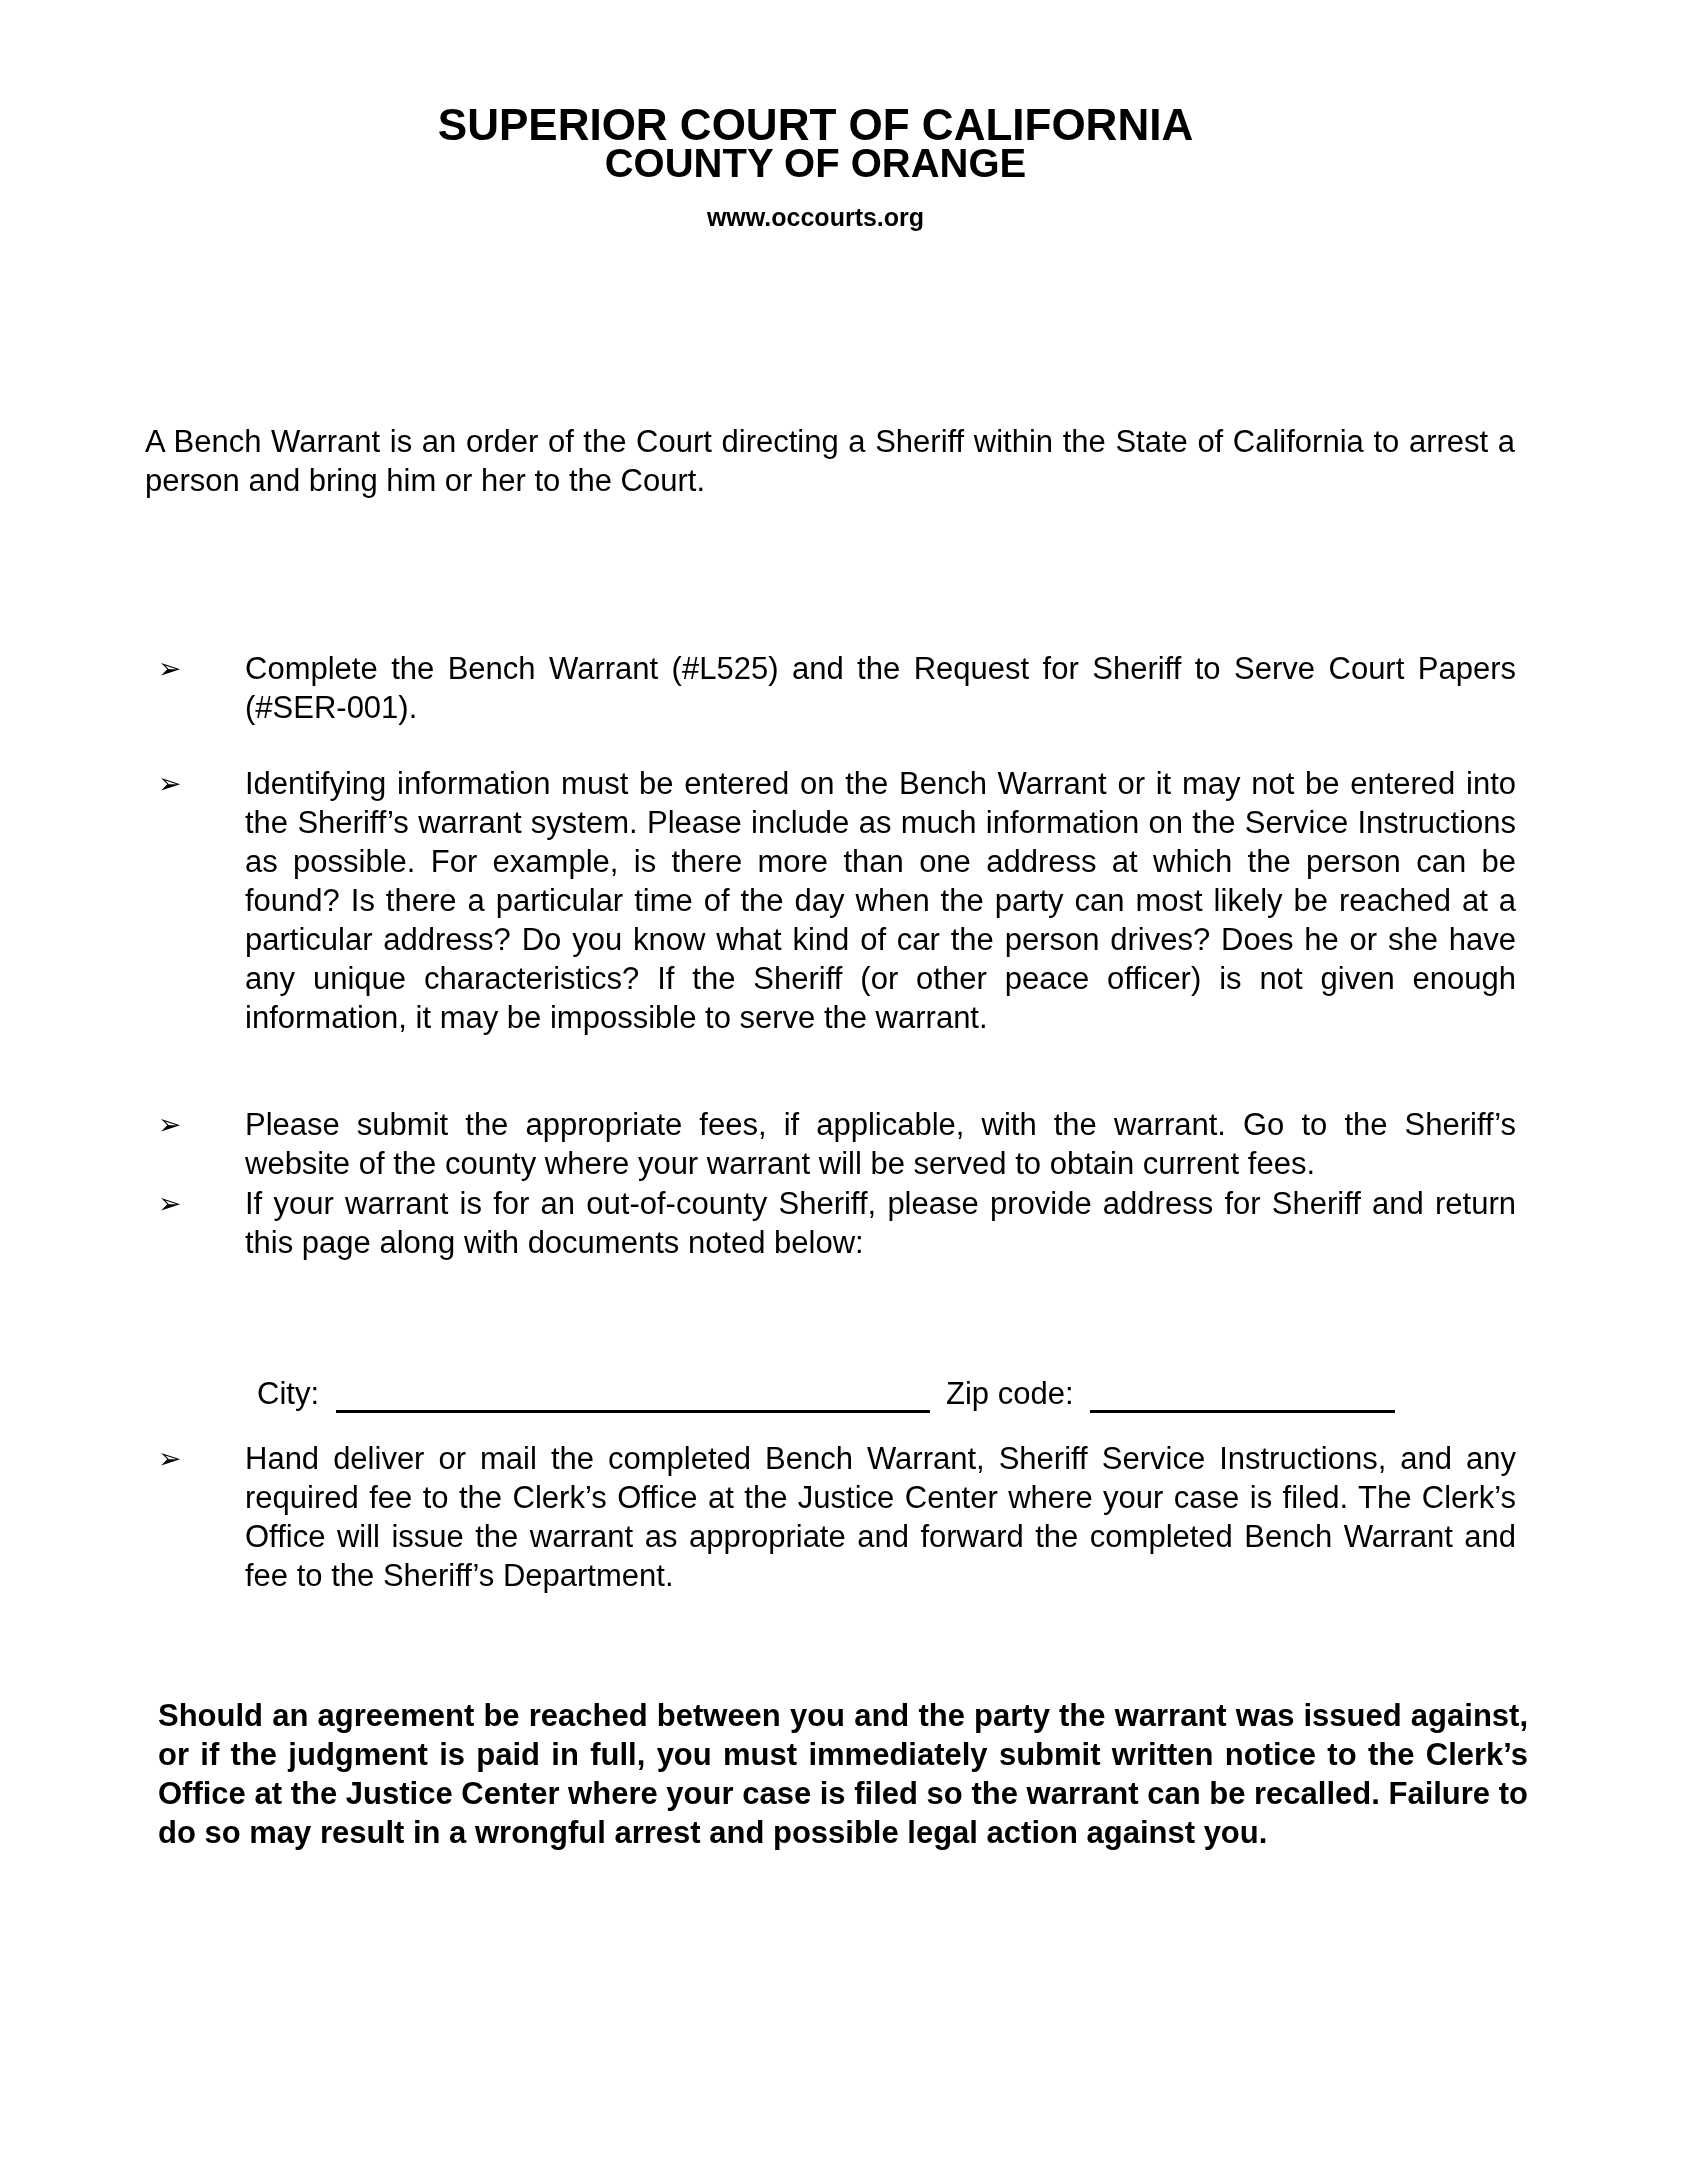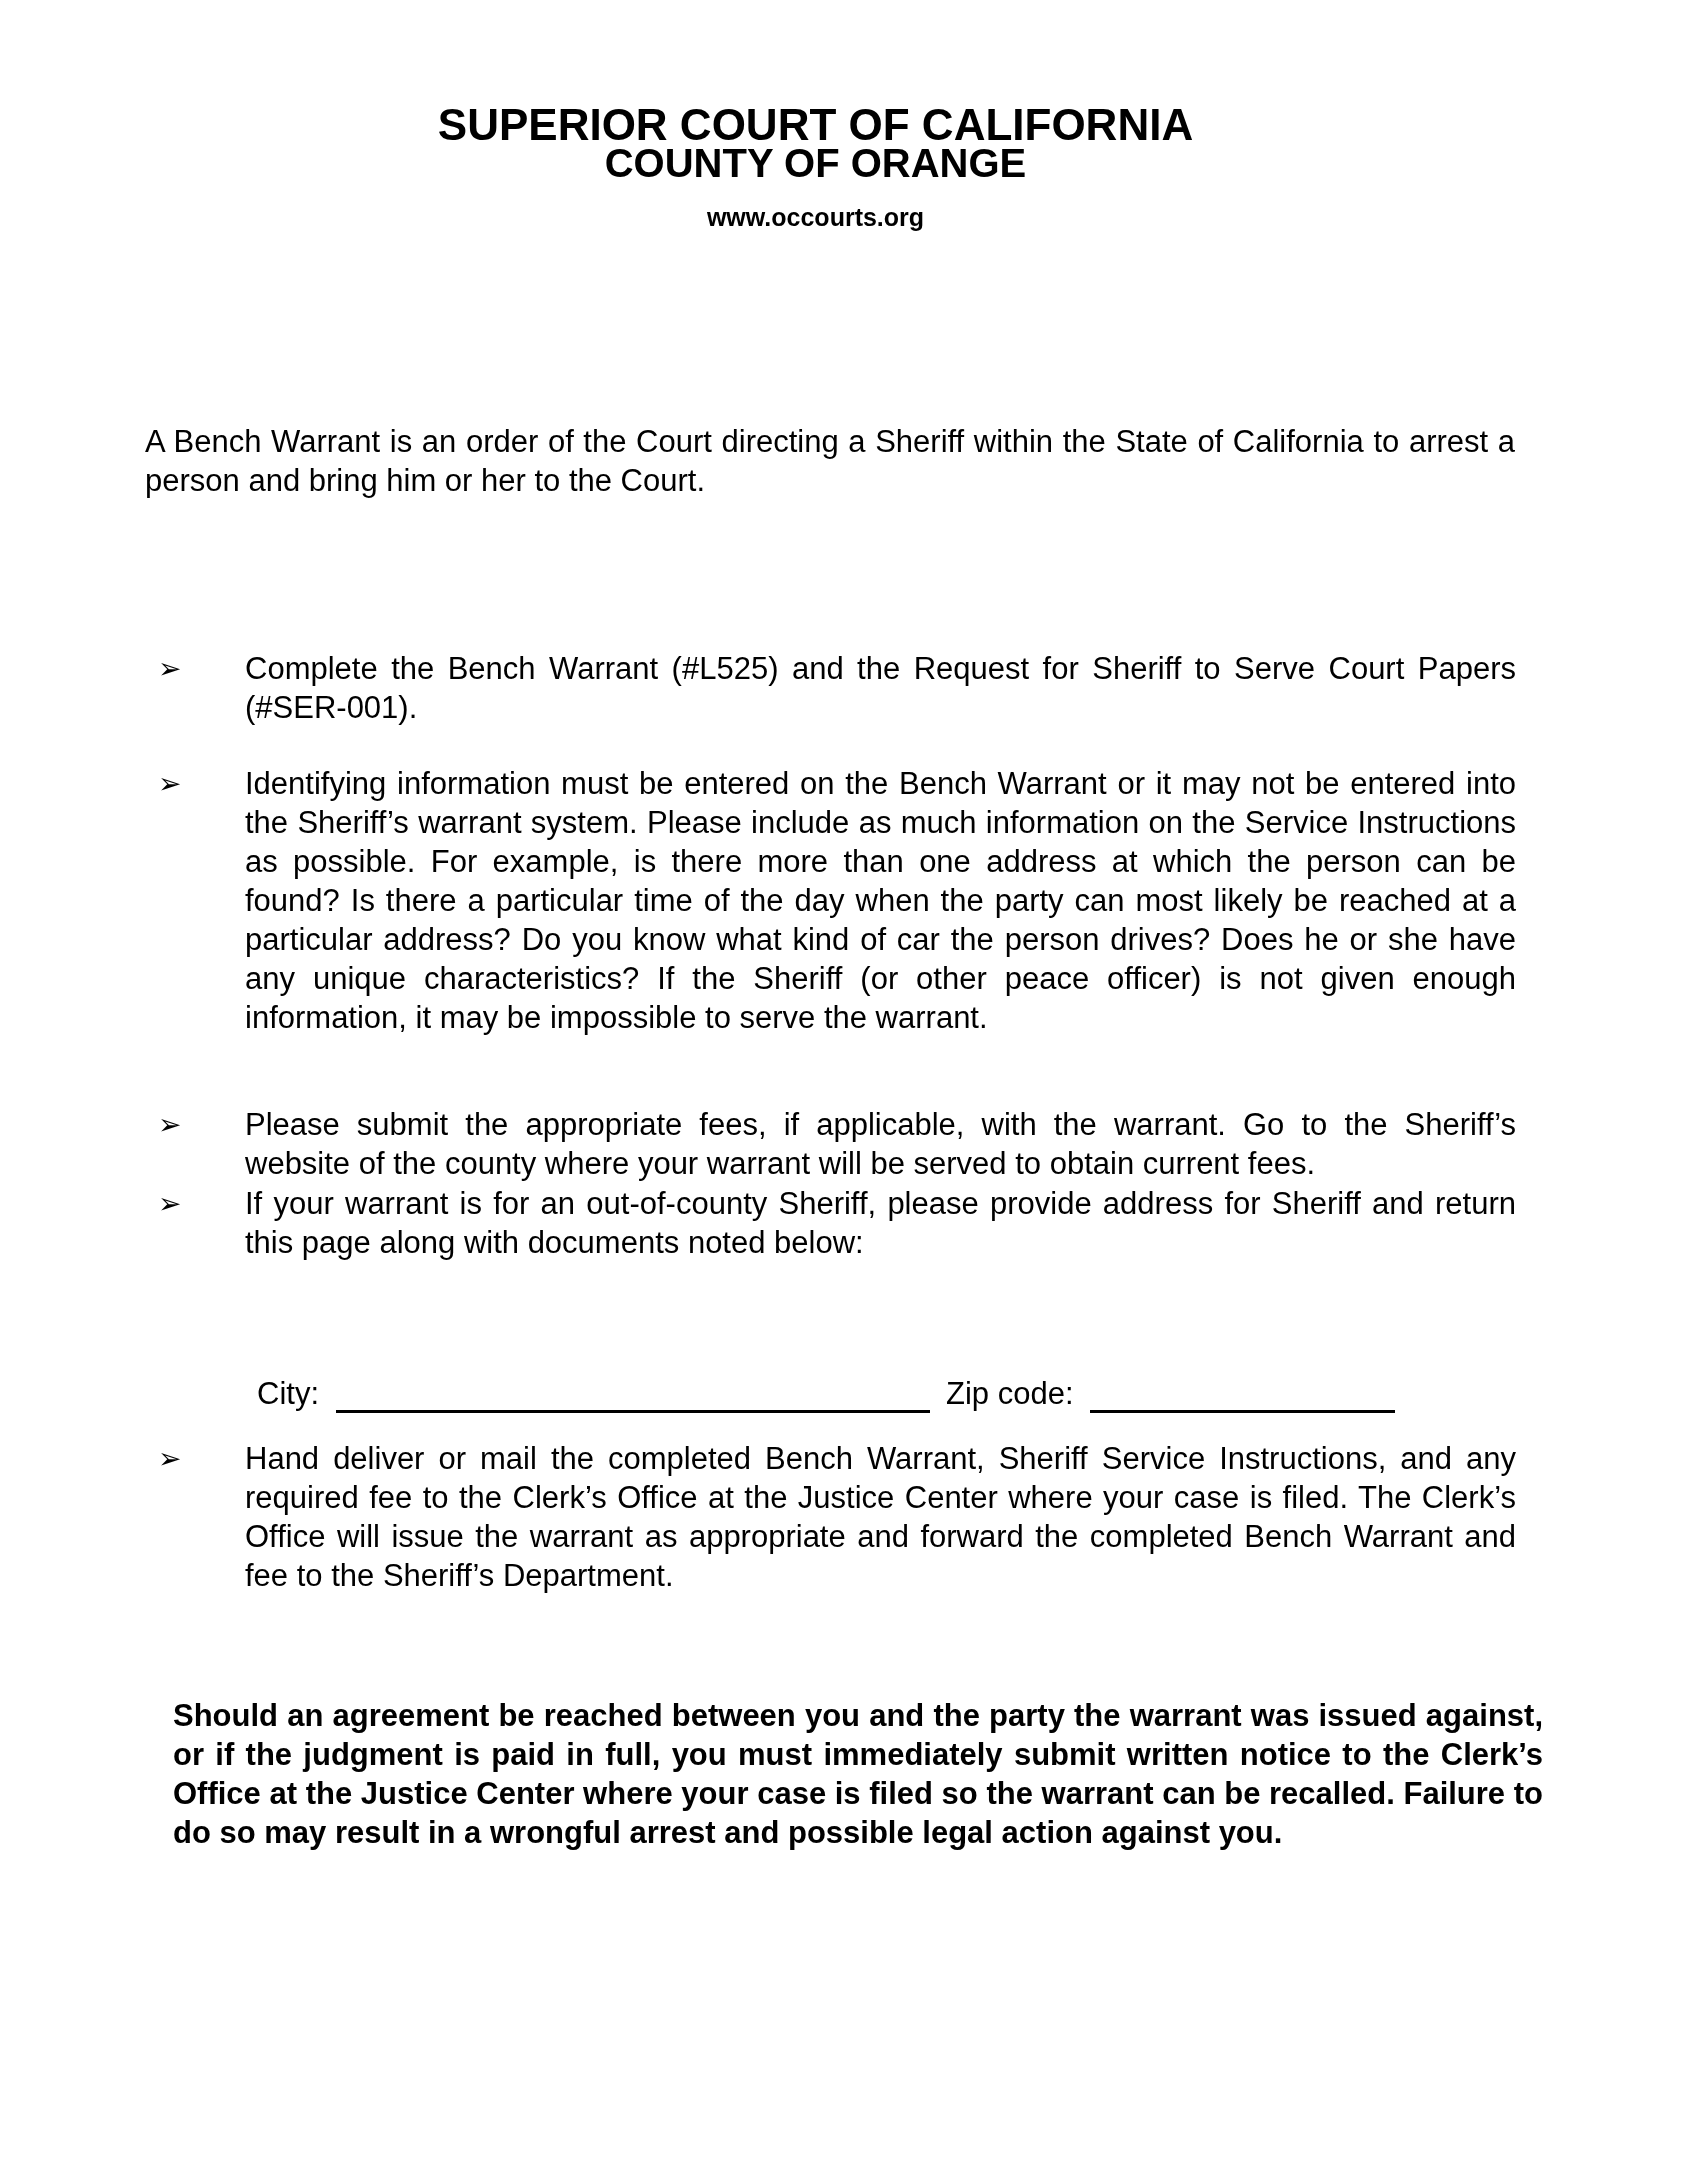--- a/index.html
+++ b/index.html
@@ -16,21 +16,21 @@
   .para2 { top: 535px; }
   .bullet { position: absolute; left: 158px; width: 1370px; font-size: 31px; line-height: 39px; }
   .bullet .mark { position: absolute; left: 0; top: 0; width: 40px; font-size: 28px; }
   .bullet .txt { position: absolute; left: 87px; width: 1271px; text-align: justify; }
   .b1 { top: 649px; } .b2 { top: 764px; } .b3 { top: 1105px; } .b4 { top: 1184px; } .b5 { top: 1439px; }
   .field { position: absolute; font-size: 31px; line-height: 39px; }
   .field .line { display: inline-block; border-bottom: 3px solid #000; vertical-align: bottom; height: 30px; }
   .f-addr { left: 257px; top: 1309px; }
   .f-city { left: 257px; top: 1374px; }
   .f-zip { left: 946px; top: 1374px; }
-  .notice { position: absolute; left: 158px; width: 1370px; top: 1696px; font-size: 31px; line-height: 39px; font-weight: bold; text-align: justify; margin-left: 15px; }
+  .notice { position: absolute; left: 158px; width: 1370px; top: 1696px; font-size: 31px; line-height: 39px; font-weight: bold; text-align: justify; }
   .footer { position: absolute; left: 158px; top: 2072px; font-size: 26px; line-height: 32px; }
 </style>
 </head>
 <body>
 
 <div class="page">
   <div class="hdr h1">SUPERIOR COURT OF CALIFORNIA</div>
   <div class="hdr h2">COUNTY OF ORANGE</div>
   <div class="hdr url">www.occourts.org</div>
 

